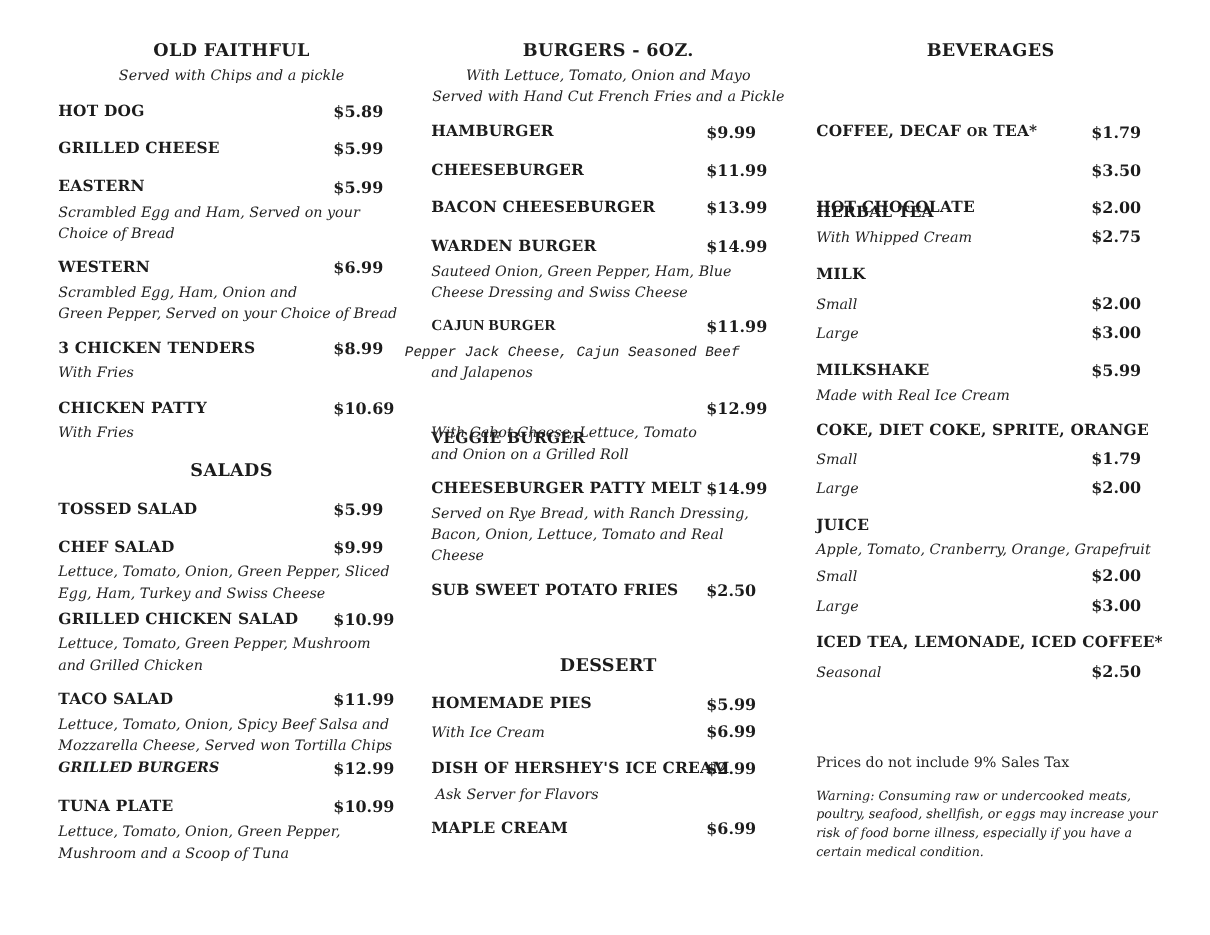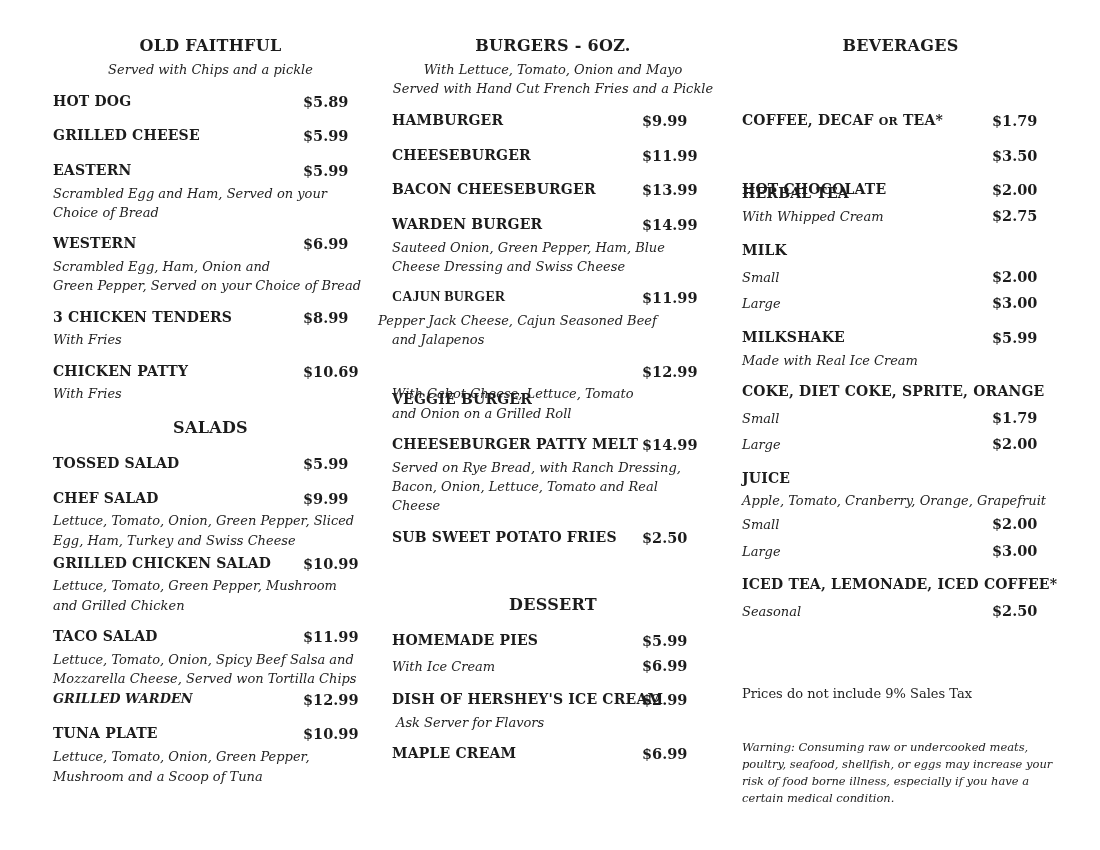--- a/index.html
+++ b/index.html
@@ -6,21 +6,21 @@
   body { width: 1100px; height: 850px; position: relative; overflow: hidden; color: #1a1a1a; }
   .page { position: absolute; left: 0; top: 0; width: 1100px; height: 850px; background: #fff; }
   .abs { position: absolute; white-space: nowrap; }
   .hd { font-family: "DejaVu Serif", serif; font-weight: bold; font-size: 16px; letter-spacing: 0.3px; text-align: center; color: #1c1c1c; }
   .sub { font-family: "DejaVu Serif", serif; font-style: italic; font-size: 13px; color: #222; text-align: center; }
   .name { font-family: "DejaVu Serif", serif; font-weight: bold; font-size: 14px; letter-spacing: 0.2px; color: #1c1c1c; }
   .name .sc { font-size: 11px; }
   .price { font-family: "DejaVu Serif", serif; font-weight: bold; font-size: 14.5px; color: #1c1c1c; }
   .desc { font-family: "DejaVu Serif", serif; font-style: italic; font-size: 13px; color: #222; line-height: 19.5px; white-space: normal; }
   .tax { font-family: "DejaVu Serif", serif; font-size: 13px; color: #222; }
-  .warn { font-family: "DejaVu Serif", serif; font-style: italic; font-size: 11.5px; color: #222; line-height: 17px; white-space: normal; width: 320px; margin-top: 24px; }
+  .warn { font-family: "DejaVu Serif", serif; font-style: italic; font-size: 11.5px; color: #222; line-height: 17px; white-space: normal; width: 320px; }
   .iname { font-family: "DejaVu Serif", serif; font-style: italic; font-weight: bold; font-size: 13px; color: #1c1c1c; }
 </style>
 </head>
 <body>
 
 <div class="page">
 
   <div class="abs hd" style="left:53px; top:36px; width:315px;">OLD FAITHFUL</div>
   <div class="abs sub" style="left:53px; top:62px; width:315px;">Served with Chips and a pickle</div>
 
@@ -61,21 +61,21 @@
   <div class="abs name" style="left:53px; top:555px;">GRILLED CHICKEN SALAD</div>
   <div class="abs price" style="left:303px; top:555px;">$10.99</div>
   <div class="abs desc" style="left:53px; top:576px;">Lettuce, Tomato, Green Pepper, Mushroom</div>
   <div class="abs desc" style="left:53px; top:596px;">and Grilled Chicken</div>
 
   <div class="abs name" style="left:53px; top:628px;">TACO SALAD</div>
   <div class="abs price" style="left:303px; top:628px;">$11.99</div>
   <div class="abs desc" style="left:53px; top:650px;">Lettuce, Tomato, Onion, Spicy Beef Salsa and</div>
   <div class="abs desc" style="left:53px; top:669px;">Mozzarella Cheese, Served won Tortilla Chips</div>
 
-  <div class="abs iname" style="left:53px; top:691px;">GRILLED WARDEN</div>
+  <div class="abs iname" style="left:53px; top:691px;">GRILLED BURGERS</div>
   <div class="abs price" style="left:303px; top:691px;">$12.99</div>
 
   <div class="abs name" style="left:53px; top:725px;">TUNA PLATE</div>
   <div class="abs price" style="left:303px; top:725px;">$10.99</div>
   <div class="abs desc" style="left:53px; top:747px;">Lettuce, Tomato, Onion, Green Pepper,</div>
   <div class="abs desc" style="left:53px; top:767px;">Mushroom and a Scoop of Tuna</div>
 
   <div class="abs hd" style="left:392px; top:36px; width:322px;">BURGERS - 6OZ.</div>
   <div class="abs sub" style="left:392px; top:62px; width:322px;">With Lettuce, Tomato, Onion and Mayo</div>
   <div class="abs sub" style="left:392px; top:81px; width:322px;">Served with Hand Cut French Fries and a Pickle</div>
@@ -89,21 +89,21 @@
   <div class="abs name" style="left:392px; top:181px;">BACON CHEESEBURGER</div>
   <div class="abs price" style="left:642px; top:181px;">$13.99</div>
 
   <div class="abs name" style="left:392px; top:216px;">WARDEN BURGER</div>
   <div class="abs price" style="left:642px; top:216px;">$14.99</div>
   <div class="abs desc" style="left:392px; top:238px;">Sauteed Onion, Green Pepper, Ham, Blue</div>
   <div class="abs desc" style="left:392px; top:257px;">Cheese Dressing and Swiss Cheese</div>
 
   <div class="abs name" style="left:392px; top:289px;font-family:Liberation Serif, serif;">CAJUN BURGER</div>
   <div class="abs price" style="left:642px; top:289px;">$11.99</div>
-  <div class="abs desc" style="left:378px; top:311px;">Pepper Jack Cheese, Cajun Seasoned Beef</div>
+  <div class="abs desc" style="left:368px; top:311px;font-family:Liberation Mono, monospace;">Pepper Jack Cheese, Cajun Seasoned Beef</div>
   <div class="abs desc" style="left:392px; top:330px;">and Jalapenos</div>
 
   <div class="abs name" style="left:392px; top:363px;margin-top:28px;">VEGGIE BURGER</div>
   <div class="abs price" style="left:642px; top:363px;">$12.99</div>
   <div class="abs desc" style="left:392px; top:384px;">With Cabot Cheese, Lettuce, Tomato</div>
   <div class="abs desc" style="left:392px; top:404px;">and Onion on a Grilled Roll</div>
 
   <div class="abs name" style="left:392px; top:436px;">CHEESEBURGER PATTY MELT</div>
   <div class="abs price" style="left:642px; top:436px;">$14.99</div>
   <div class="abs desc" style="left:392px; top:458px;">Served on Rye Bread, with Ranch Dressing,</div>

